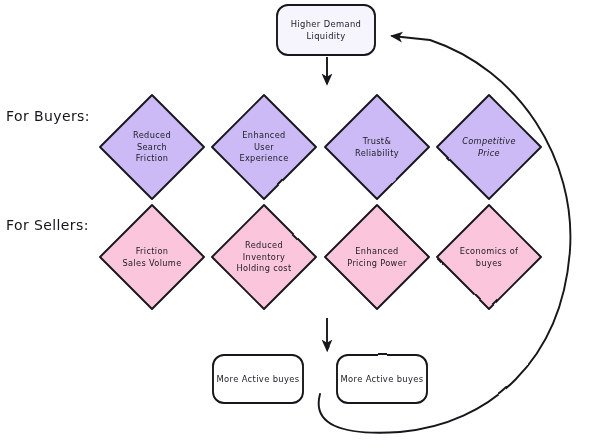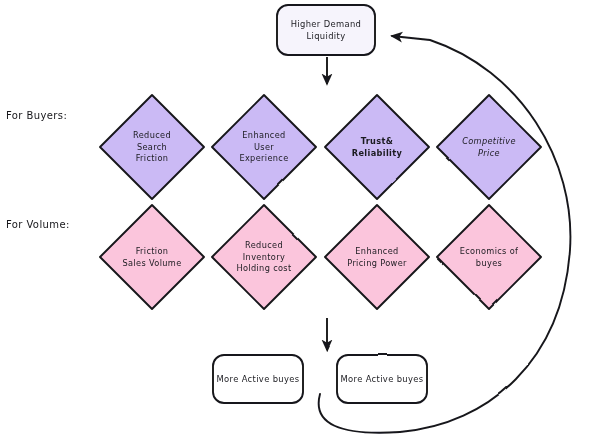--- a/index.html
+++ b/index.html
@@ -30,21 +30,21 @@
     line-height: 11.5px;
     letter-spacing: 0.35px;
     white-space: pre-line;
     pointer-events: none;
     transform: translate(-50%, -50%);
   }
   .side-label {
     position: absolute;
     color: #16161a;
     font-family: "DejaVu Sans", sans-serif;
-    font-size: 10px;
+    font-size: 14px;
     letter-spacing: 0.4px;
     line-height: 12px;
     white-space: nowrap;
     transform: translate(0, -50%);
   }
   .box-label {
     font-size: 8.4px;
     line-height: 12px;
   }
 </style>
@@ -83,29 +83,29 @@
     <path d="M 327 318 L 327 350" fill="none" stroke="#16161a" stroke-width="1.9" marker-end="url(#ah)"></path>
 
     <path d="M 320 394 C 312 424, 340 436, 400 432 C 490 424, 562 360, 570 250 C 576 160, 520 70, 430 40 L 392 36" fill="none" stroke="#16161a" stroke-width="1.9" stroke-linecap="round" marker-end="url(#ah)"></path>
   </g>
 </svg>
 
 <div class="node-label box-label" style="left:326px; top:30px; width:92px;">Higher Demand
 Liquidity</div>
 
 <div class="side-label" style="left:6px; top:116px;">For Buyers:</div>
-<div class="side-label" style="left:6px; top:225px;">For Volume:</div>
+<div class="side-label" style="left:6px; top:225px;">For Sellers:</div>
 
 <div class="node-label" style="left:152px; top:147px; width:74px;">Reduced
 Search
 Friction</div>
 <div class="node-label" style="left:264px; top:147px; width:74px;">Enhanced
 User
 Experience</div>
-<div class="node-label" style="left:377px; top:147px; width:74px;font-weight:bold;">Trust&amp;
+<div class="node-label" style="left:377px; top:147px; width:74px;">Trust&amp;
 Reliability</div>
 <div class="node-label" style="left:489px; top:147px; width:76px;font-style:italic;">Competitive
 Price</div>
 
 <div class="node-label" style="left:152px; top:257px; width:78px;">Friction
 Sales Volume</div>
 <div class="node-label" style="left:264px; top:257px; width:80px;">Reduced
 Inventory
 Holding cost</div>
 <div class="node-label" style="left:377px; top:257px; width:78px;">Enhanced

